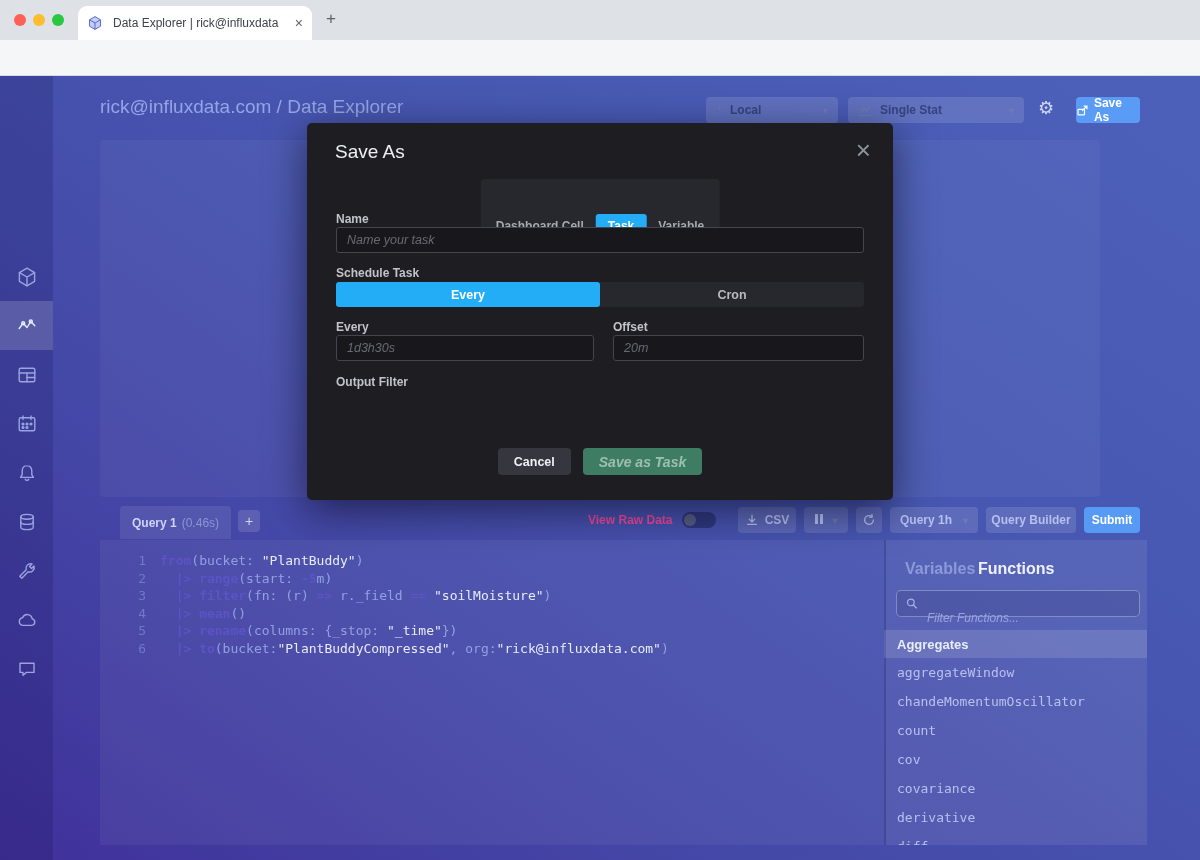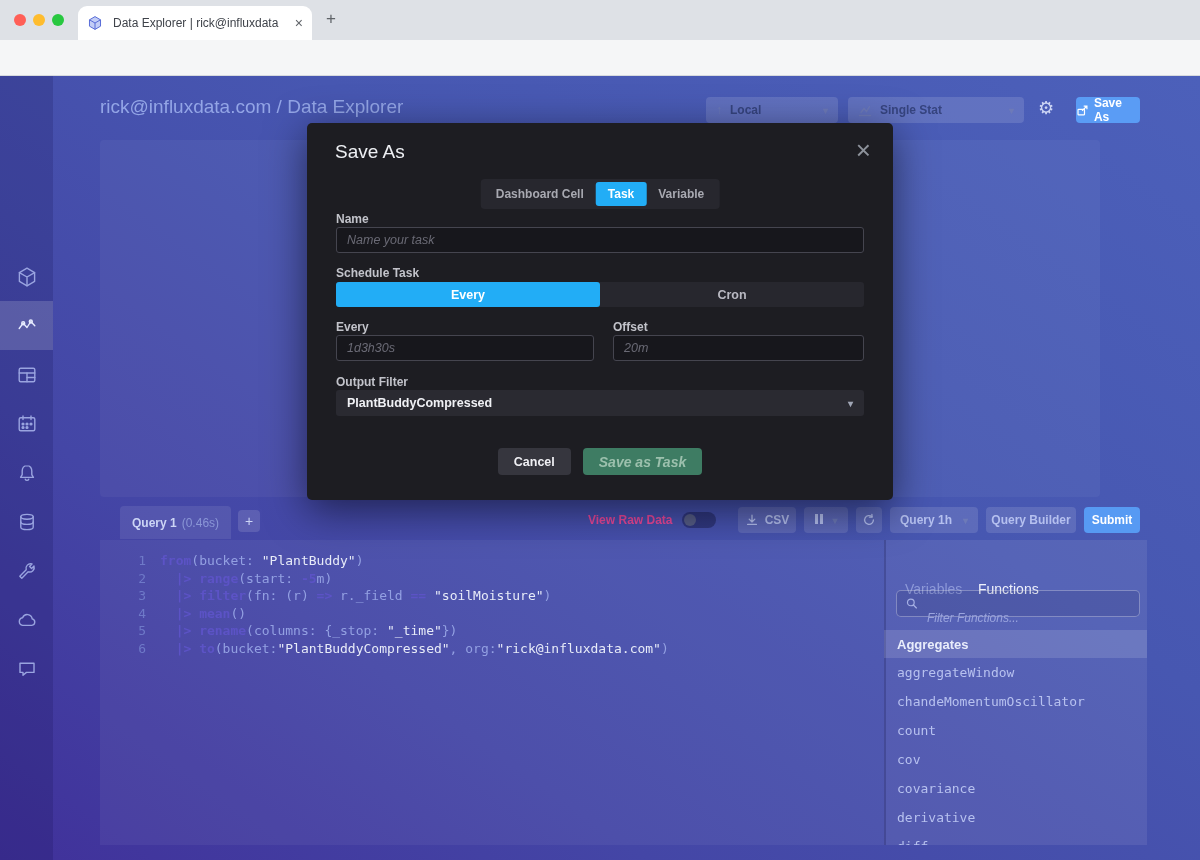--- a/index.html
+++ b/index.html
@@ -99,21 +99,21 @@
                 font-size:13px; line-height:17.5px; white-space:pre; }
   .code-line { height:17.5px; }
   .ln { display:inline-block; width:46px; text-align:right; margin-right:14px; color:#6e79c8; }
   .tok-k { color:#5c53c6; font-weight:bold; }
   .tok-p { color:#93a0e2; }
   .tok-s { color:#e7ebf8; }
 
   
   #functions-panel { left:884px; top:540px; width:263px; height:305px; background:rgba(255,255,255,0.035);
                      border-left:2px solid rgba(20,20,70,0.25); }
-  .fn-tab { top:560px; font-size:14px; font-weight:normal;margin-top:21px; }
+  .fn-tab { top:560px; font-size:16px; font-weight:bold; }
   #tab-variables { left:905px; color:#8d99d8; }
   #tab-functions { left:978px; color:#eef1fc; }
   #fn-search { left:896px; top:590px; width:244px; height:27px; border:1px solid rgba(255,255,255,0.3);
                border-radius:5px; background:rgba(10,10,50,0.10); display:flex; align-items:center; padding:0 9px; gap:7px; }
   #fn-search svg { width:13px; height:13px; stroke:#a7b1e5; fill:none; stroke-width:1.6; stroke-linecap:round; }
   #fn-search input { background:transparent; border:none; outline:none; width:100%;
                      font-family:"Liberation Sans",sans-serif; font-size:12px; color:#dbe1f8;margin-top:28px; }
   #fn-search input::placeholder { font-style:italic; color:#9aa4de; }
   #fn-category { left:884px; top:630px; width:263px; height:28px; background:rgba(255,255,255,0.13);
                  display:flex; align-items:center; padding-left:13px;
@@ -122,21 +122,21 @@
   .fn-item { height:29px; line-height:29px; padding-left:13px; color:#b7c1ef;
              font-family:"DejaVu Sans Mono","Liberation Mono",monospace; font-size:13px; }
 
   
   #modal { left:307px; top:123px; width:586px; height:377px; background:#1d1d22; border-radius:5px;
            box-shadow:0 10px 40px rgba(0,0,10,0.55); }
   #modal-title { position:absolute; left:28px; top:18px; font-size:19px; color:#eef0f4; }
   #modal-close { position:absolute; right:22px; top:12px; font-size:26px; font-weight:300; color:#8d929b; }
   #modal-tabs { position:absolute; left:50%; top:56px; transform:translateX(-50%); display:inline-flex;
                 background:#27272e; border-radius:4px; padding:3px; }
-  .mtab { padding:5px 12px; font-size:12px; font-weight:bold; color:#a8a9b1; border-radius:3px; white-space:nowrap; }
+  .mtab { padding:5px 12px; font-size:12px; font-weight:bold; color:#a8a9b1; border-radius:3px; white-space:nowrap;margin-top:32px; }
   .mtab.active { background:#22ADF6; color:#fff; }
   .mlabel { position:absolute; font-size:12px; font-weight:bold; color:#c2c3ca; }
   .minput { position:absolute; height:26px; background:#17171c; border:1px solid #45454f; border-radius:3px;
             color:#e8e8ee; font-size:12.5px; padding:0 10px; outline:none;
             font-family:"Liberation Sans",sans-serif; }
   .minput::placeholder { font-style:italic; color:#6a6a75; }
   #sched-toggle { position:absolute; left:29px; top:159px; width:528px; height:25px; background:#27272e;
                   border-radius:3px; display:flex; }
   .sched-opt { flex:1; display:flex; align-items:center; justify-content:center;
                font-size:12.5px; font-weight:bold; color:#b9b9c2; border-radius:3px; }
@@ -374,24 +374,20 @@
     <span class="sched-opt active">Every</span>
     <span class="sched-opt">Cron</span>
   </div>
 
   <span class="mlabel" style="left:29px; top:197px;">Every</span>
   <span class="mlabel" style="left:306px; top:197px;">Offset</span>
   <input class="minput" style="left: 29px; top: 212px; width: 258px;" placeholder="1d3h30s">
   <input class="minput" style="left: 306px; top: 212px; width: 251px;" placeholder="20m">
 
   <span class="mlabel" style="left:29px; top:252px;">Output Filter</span>
-  <div id="bucket-dropdown">
-    <span>PlantBuddyCompressed</span>
-    <span class="chev">▾</span>
-  </div>
 
   <div id="modal-buttons">
     <div id="cancel-btn">
         <span>Cancel</span>
       </div>
     <div id="save-task-btn">
         <span>Save as Task</span>
       </div>
   </div>
 </div>

